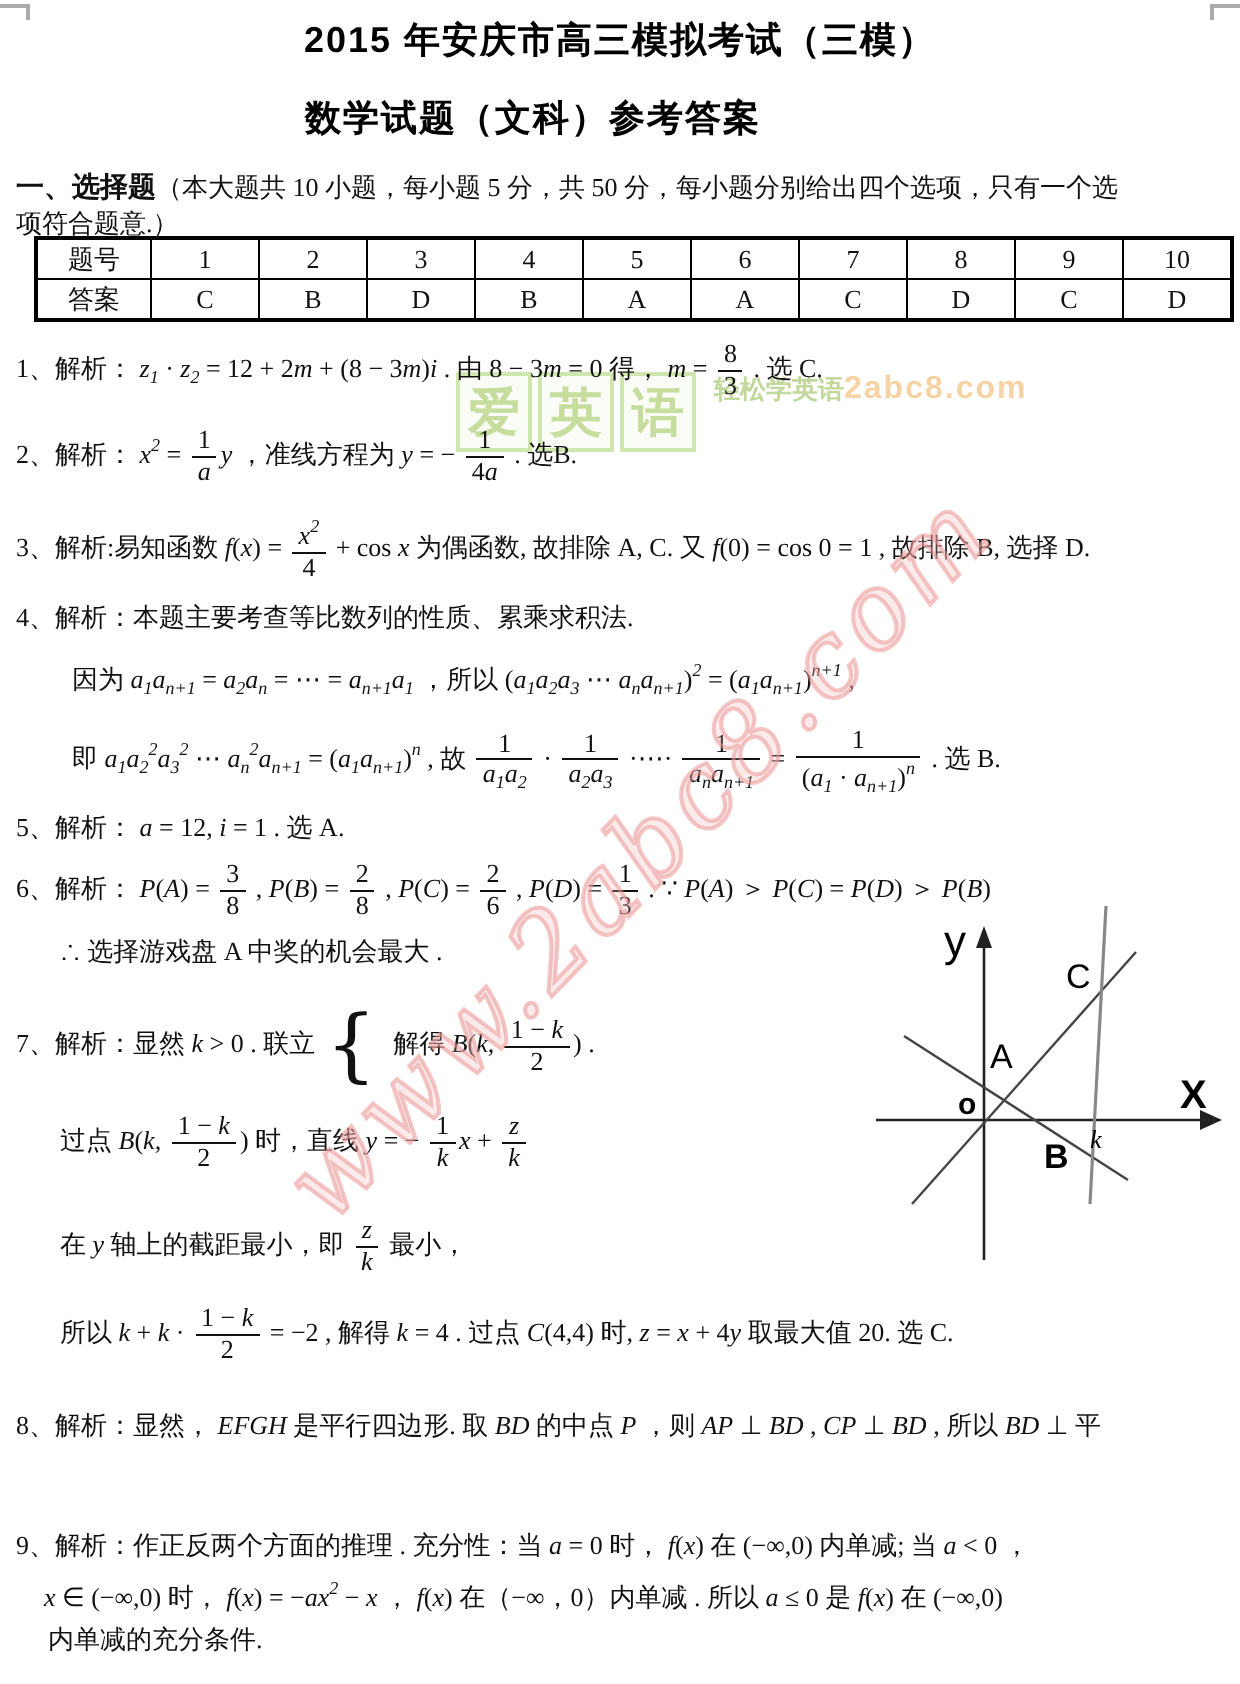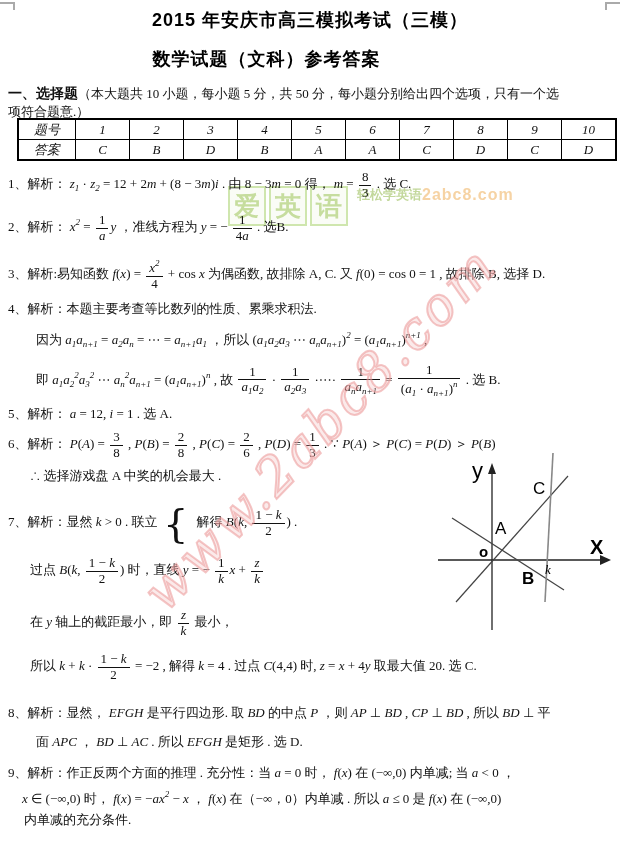--- a/index.html
+++ b/index.html
@@ -21,21 +21,21 @@
   .doc-subtitle{
     position:absolute;left:0;top:47px;width:533px;text-align:center;
     font-family:"Liberation Sans",sans-serif;font-weight:bold;font-size:18px;
     letter-spacing:1px;color:#000;
   }
   .section-line1{position:absolute;left:8px;top:85px;font-size:13px;white-space:nowrap;}
   .section-line1 .bold{font-family:"Liberation Sans",sans-serif;font-weight:bold;font-size:14px;}
   .section-line2{position:absolute;left:8px;top:103px;font-size:13px;}
 
   
-  .ans-table{position:absolute;left:17px;top:118px;border-collapse:collapse;z-index:2;font-style:italic;}
+  .ans-table{position:absolute;left:17px;top:118px;border-collapse:collapse;z-index:2;}
   .ans-table td{
     border:1px solid #000;width:53px;height:19px;text-align:center;
     font-size:13px;padding:0;line-height:19px;
   }
   .ans-table td.rowlab{width:56px;font-size:13px;}
   .ans-table{border:2px solid #000;}
 
   
   #lines{position:absolute;left:0;top:0;width:611px;height:842px;z-index:2;}
   .mline{position:absolute;white-space:nowrap;font-size:13px;line-height:1.25;color:#111;}
@@ -141,21 +141,20 @@
     <div class="mline" style="left: 8px; top: 406px;"><span class="rt">5、解析： </span><span class="ri">a</span><span class="rt"> = 12, </span><span class="ri">i</span><span class="rt"> = 1 . 选 A.</span></div>
     <div class="mline" style="left: 8px; top: 430px;"><span class="rt">6、解析： </span><span class="ri">P</span><span class="rt">(</span><span class="ri">A</span><span class="rt">) = </span><span class="frac"><span class="num"><span class="rt">3</span></span><span class="den"><span class="rt">8</span></span></span><span class="rt"> , </span><span class="ri">P</span><span class="rt">(</span><span class="ri">B</span><span class="rt">) = </span><span class="frac"><span class="num"><span class="rt">2</span></span><span class="den"><span class="rt">8</span></span></span><span class="rt"> , </span><span class="ri">P</span><span class="rt">(</span><span class="ri">C</span><span class="rt">) = </span><span class="frac"><span class="num"><span class="rt">2</span></span><span class="den"><span class="rt">6</span></span></span><span class="rt"> , </span><span class="ri">P</span><span class="rt">(</span><span class="ri">D</span><span class="rt">) = </span><span class="frac"><span class="num"><span class="rt">1</span></span><span class="den"><span class="rt">3</span></span></span><span class="rt"> . ∵ </span><span class="ri">P</span><span class="rt">(</span><span class="ri">A</span><span class="rt">) ＞ </span><span class="ri">P</span><span class="rt">(</span><span class="ri">C</span><span class="rt">) = </span><span class="ri">P</span><span class="rt">(</span><span class="ri">D</span><span class="rt">) ＞ </span><span class="ri">P</span><span class="rt">(</span><span class="ri">B</span><span class="rt">)</span></div>
     <div class="mline" style="left: 30px; top: 468px;"><span class="rt">∴ 选择游戏盘 A 中奖的机会最大 .</span></div>
     <div class="mline" style="left: 8px; top: 505px;"><span class="rt">7、解析：显然 </span><span class="ri">k</span><span class="rt"> &gt; 0 . 联立 </span><span class="cases">
         <span class="brace">{</span>
       </span><span class="rt"> 解得 </span><span class="ri">B</span><span class="rt">(</span><span class="ri">k</span><span class="rt">, </span><span class="frac"><span class="num"><span class="rt">1 − </span><span class="ri">k</span></span><span class="den"><span class="rt">2</span></span></span><span class="rt">) .</span></div>
     <div class="mline" style="left: 30px; top: 556px;"><span class="rt">过点 </span><span class="ri">B</span><span class="rt">(</span><span class="ri">k</span><span class="rt">, </span><span class="frac"><span class="num"><span class="rt">1 − </span><span class="ri">k</span></span><span class="den"><span class="rt">2</span></span></span><span class="rt">) 时，直线 </span><span class="ri">y</span><span class="rt"> = − </span><span class="frac"><span class="num"><span class="rt">1</span></span><span class="den"><span class="ri">k</span></span></span><span class="ri">x</span><span class="rt"> + </span><span class="frac"><span class="num"><span class="ri">z</span></span><span class="den"><span class="ri">k</span></span></span></div>
     <div class="mline" style="left: 30px; top: 608px;"><span class="rt">在 </span><span class="ri">y</span><span class="rt"> 轴上的截距最小，即 </span><span class="frac"><span class="num"><span class="ri">z</span></span><span class="den"><span class="ri">k</span></span></span><span class="rt"> 最小，</span></div>
     <div class="mline" style="left: 30px; top: 652px;"><span class="rt">所以 </span><span class="ri">k</span><span class="rt"> + </span><span class="ri">k</span><span class="rt"> · </span><span class="frac"><span class="num"><span class="rt">1 − </span><span class="ri">k</span></span><span class="den"><span class="rt">2</span></span></span><span class="rt"> = −2 , 解得 </span><span class="ri">k</span><span class="rt"> = 4 . 过点 </span><span class="ri">C</span><span class="rt">(4,4) 时, </span><span class="ri">z</span><span class="rt"> = </span><span class="ri">x</span><span class="rt"> + 4</span><span class="ri">y</span><span class="rt"> 取最大值 20.  选 C.</span></div>
     <div class="mline" style="left: 8px; top: 705px;"><span class="rt">8、解析：显然， </span><span class="ri">EFGH</span><span class="rt"> 是平行四边形. 取 </span><span class="ri">BD</span><span class="rt"> 的中点 </span><span class="ri">P</span><span class="rt"> ，则 </span><span class="ri">AP</span><span class="rt"> ⊥ </span><span class="ri">BD</span><span class="rt"> , </span><span class="ri">CP</span><span class="rt"> ⊥ </span><span class="ri">BD</span><span class="rt"> , 所以 </span><span class="ri">BD</span><span class="rt"> ⊥ 平</span></div>
-    <div class="mline" style="left: 36px; top: 734px;"><span class="rt">面 </span><span class="ri">APC</span><span class="rt"> ， </span><span class="ri">BD</span><span class="rt"> ⊥ </span><span class="ri">AC</span><span class="rt"> . 所以 </span><span class="ri">EFGH</span><span class="rt"> 是矩形 . 选 D.</span></div>
     <div class="mline" style="left: 8px; top: 765px;"><span class="rt">9、解析：作正反两个方面的推理 . 充分性：当 </span><span class="ri">a</span><span class="rt"> = 0 时， </span><span class="ri">f</span><span class="rt">(</span><span class="ri">x</span><span class="rt">) 在 (−∞,0) 内单减;  当 </span><span class="ri">a</span><span class="rt"> &lt; 0 ，</span></div>
     <div class="mline" style="left: 22px; top: 789px;"><span class="ri">x</span><span class="rt"> ∈ (−∞,0)  时， </span><span class="ri">f</span><span class="rt">(</span><span class="ri">x</span><span class="rt">) = −</span><span class="ri">ax</span><span class="rsup">2</span><span class="rt"> − </span><span class="ri">x</span><span class="rt"> ， </span><span class="ri">f</span><span class="rt">(</span><span class="ri">x</span><span class="rt">) 在（−∞，0）内单减 . 所以 </span><span class="ri">a</span><span class="rt"> ≤ 0 是 </span><span class="ri">f</span><span class="rt">(</span><span class="ri">x</span><span class="rt">) 在 (−∞,0)</span></div>
     <div class="mline" style="left: 24px; top: 812px;"><span class="rt">内单减的充分条件.</span></div>
   </div>
 
 <svg class="graph" width="182" height="212" viewBox="0 0 182 212">
 
   <line x1="54" y1="20" x2="54" y2="180" stroke="#222" stroke-width="1.3"></line>
   <polygon points="50,24 54,13 58,24" fill="#222"></polygon>
   <line x1="0" y1="110" x2="166" y2="110" stroke="#222" stroke-width="1.3"></line>

